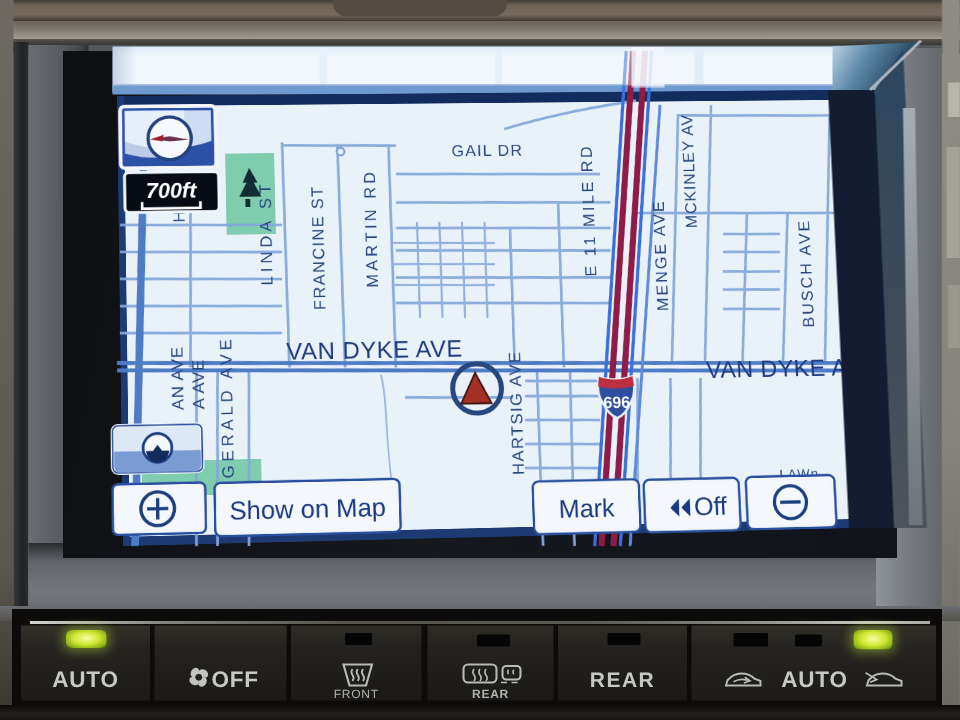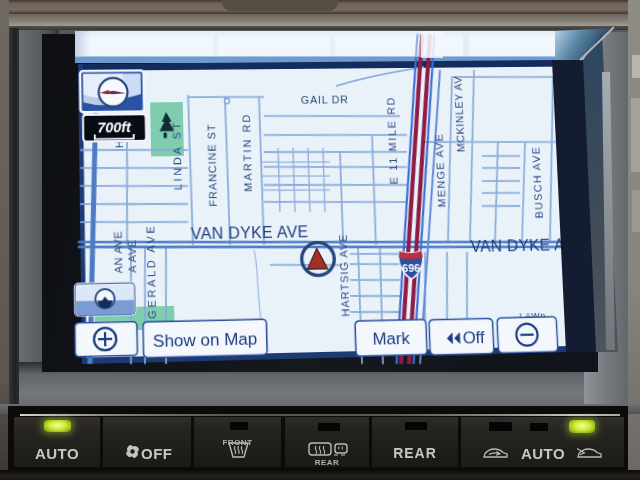--- a/index.html
+++ b/index.html
@@ -255,21 +255,21 @@
 
 <div class="abs" style="left:194px;top:417px;width:87px;height:50px;background:linear-gradient(#2e2c25,#24221f 30%,#1b1916)"></div>
 
 <div class="abs" style="left:230px;top:422px;width:18px;height:8px;background:#050505;border-radius:1px;"></div>
 
 <svg class="abs" style="left:226px;top:442px;" width="25" height="16" viewBox="0 0 25 16">
   <path d="M3 1 L22 1 L18 15 L7 15 Z" fill="none" stroke="#b8bab6" stroke-width="1.4"></path>
   <path d="M9 4 q-1.5 2 0 4 q1.5 2 0 4 M12.5 4 q-1.5 2 0 4 q1.5 2 0 4 M16 4 q-1.5 2 0 4 q1.5 2 0 4" fill="none" stroke="#b8bab6" stroke-width="1.2"></path>
 </svg>
 
-<div class="abs" style="left:194px;top:438px;width:87px;height:10px;color:#b0b2ae;font-size:8px;font-weight:bold;text-align:center;letter-spacing:0.5px;">FRONT</div>
+<div class="abs" style="left:194px;top:458px;width:87px;height:10px;color:#b0b2ae;font-size:8px;font-weight:normal;text-align:center;letter-spacing:0.5px;">FRONT</div>
 
 <div class="abs" style="left:285px;top:417px;width:84px;height:50px;background:linear-gradient(#2e2c25,#24221f 30%,#1b1916)"></div>
 
 <div class="abs" style="left:318px;top:423px;width:22px;height:8px;background:#050505;border-radius:1px;"></div>
 
 <svg class="abs" style="left:308px;top:442px;" width="40" height="16" viewBox="0 0 40 16">
   <rect x="1" y="1" width="22" height="12" rx="3" fill="none" stroke="#b8bab6" stroke-width="1.4"></rect>
   <path d="M8 4 q-1.5 2 0 4 q1.5 2 0 4 M12 4 q-1.5 2 0 4 q1.5 2 0 4 M16 4 q-1.5 2 0 4 q1.5 2 0 4" fill="none" stroke="#b8bab6" stroke-width="1.1"></path>
   <rect x="27" y="2" width="12" height="9" rx="2.5" fill="none" stroke="#b8bab6" stroke-width="1.4"></rect>
   <path d="M31 4.5 q-1 1.5 0 3 M34.5 4.5 q-1 1.5 0 3" fill="none" stroke="#b8bab6" stroke-width="1"></path>

